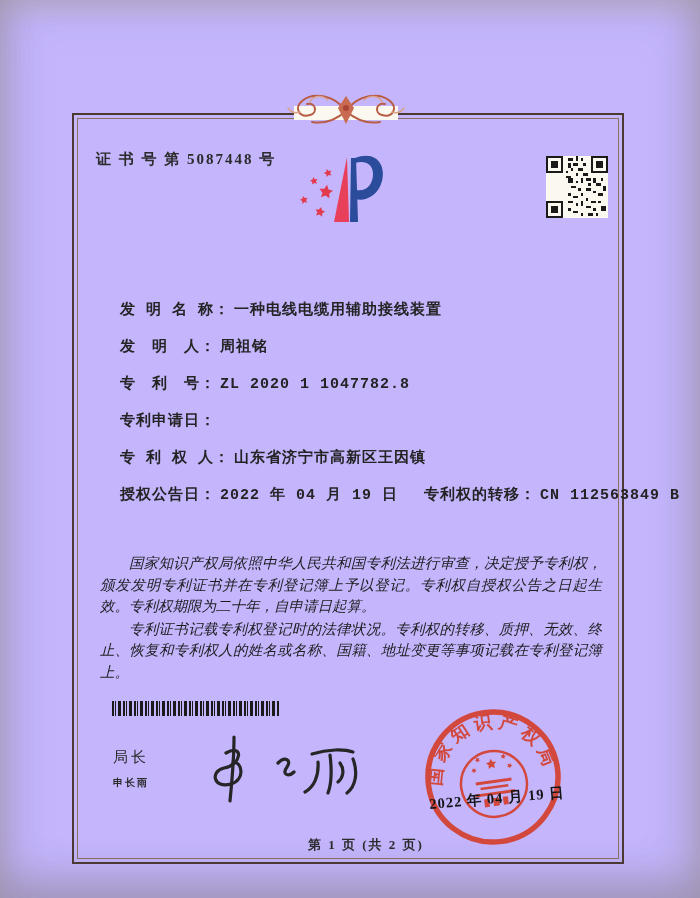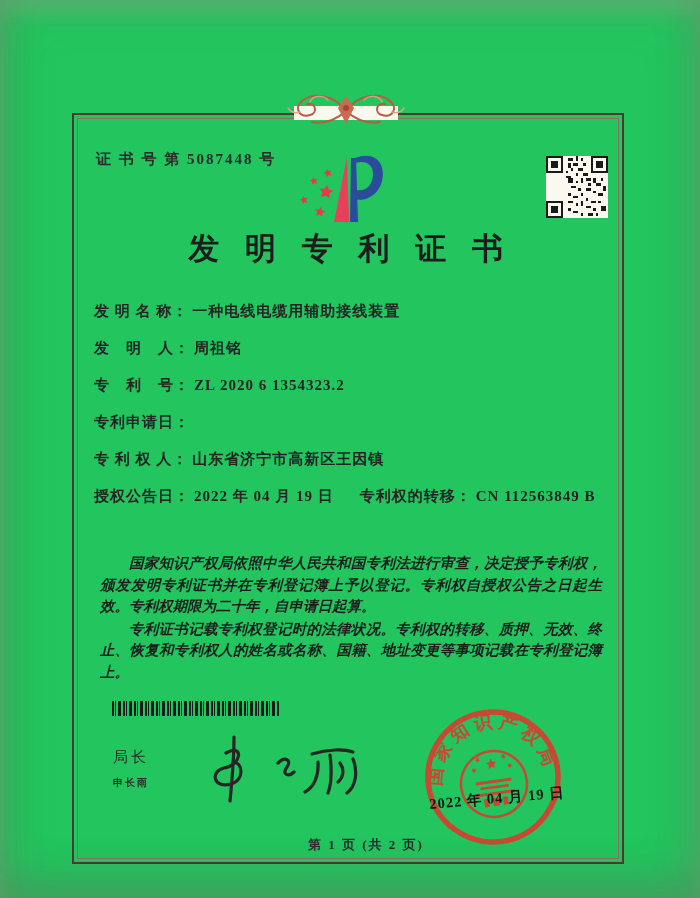--- a/index.html
+++ b/index.html
@@ -1,47 +1,47 @@
 <!DOCTYPE html>
 <html><head>
 <meta charset="utf-8">
 <style>
   html,body{margin:0;padding:0;background:#ffffff;}
   .photo{
     position:relative;width:700px;height:898px;overflow:hidden;
-    background:#22c55e;
+    background:#c4b5fd;
     box-shadow:inset 0 0 55px rgba(140,130,110,.18),
                inset 18px 0 30px rgba(120,112,98,.10),
                inset -18px 0 30px rgba(120,112,98,.12),
                inset 0 -26px 34px rgba(105,100,90,.22),
                inset 0 14px 20px rgba(190,185,175,.25);
     font-family:"Liberation Serif", serif;color:#222;
   }
   .frame{position:absolute;left:72px;top:113px;width:548px;height:747px;
     border:2px solid #4a3a32;}
   .frame-inner{position:absolute;left:3px;top:3px;right:3px;bottom:3px;
     border:1px solid #8a7060;}
   .ornament{position:absolute;left:266px;top:84px;width:160px;height:54px;}
   .cert-no{position:absolute;left:96px;top:150px;font-size:15px;font-weight:600;
     letter-spacing:2px;color:#2b2b2b;}
   .qr{position:absolute;left:546px;top:156px;width:62px;height:62px;}
   .logo{position:absolute;left:283px;top:144px;width:130px;height:90px;}
   .title{position:absolute;left:0;top:228px;width:100%;text-align:center;
     font-size:31px;font-weight:700;letter-spacing:9px;color:#1c1c1c;}
-  .fields{position:absolute;left:94px;top:300px;width:490px;
-    display:flex;flex-direction:column;gap:15px;}
+  .fields{position:absolute;left:120px;top:300px;width:490px;
+    display:flex;flex-direction:column;gap:15px;font-family:Liberation Mono, monospace;}
   .frow{display:flex;align-items:baseline;font-size:15px;font-weight:600;
     color:#242424;line-height:22px;white-space:pre;}
   .flabel{letter-spacing:1px;}
   .fvalue{margin-left:4px;letter-spacing:1px;}
   .grant-group2{margin-left:26px;display:flex;align-items:baseline;}
   .body-text{position:absolute;left:100px;top:553px;width:502px;
     font-size:14.5px;line-height:21.5px;color:#1d1d1d;font-style:italic;
     font-weight:500;text-align:justify;}
-  .body-text p{margin:0 0 1px 0;text-indent:2em;font-weight:bold;}
+  .body-text p{margin:0 0 1px 0;text-indent:2em;}
   .barcode{position:absolute;left:112px;top:701px;width:168px;height:15px;
     background-image:repeating-linear-gradient(90deg,
       #1b1b1b 0px,#1b1b1b 2px,rgba(0,0,0,0) 2px,rgba(0,0,0,0) 3px,
       #1b1b1b 3px,#1b1b1b 4px,rgba(0,0,0,0) 4px,rgba(0,0,0,0) 6px,
       #1b1b1b 6px,#1b1b1b 9px,rgba(0,0,0,0) 9px,rgba(0,0,0,0) 11px);}
   .signoff-title{position:absolute;left:113px;top:748px;font-size:15px;
     font-weight:400;font-family:"Liberation Sans",sans-serif;letter-spacing:3px;color:#2a2a2a;}
   .signoff-name{position:absolute;left:113px;top:776px;font-size:10px;
     font-weight:700;font-family:"Liberation Sans",sans-serif;letter-spacing:2px;color:#2a2a2a;}
   .signature{position:absolute;left:190px;top:731px;width:180px;height:78px;}
@@ -152,34 +152,33 @@
 
     <g fill="#e23b4e">
       <use href="#star" transform="translate(45,29) scale(0.42) rotate(-18)"></use>
       <use href="#star" transform="translate(31,37) scale(0.40) rotate(-10)"></use>
       <use href="#star" transform="translate(43,48) scale(0.72) rotate(8)"></use>
       <use href="#star" transform="translate(21,56) scale(0.42) rotate(-14)"></use>
       <use href="#star" transform="translate(37,68) scale(0.52) rotate(12)"></use>
     </g>
   </svg>
 
-  <div class="title">发 明 专 利 证 书</div>
 
   <div class="fields">
     <div class="frow">
       <span class="flabel">发 明 名 称：</span>
       <span class="fvalue">一种电线电缆用辅助接线装置</span>
     </div>
     <div class="frow">
       <span class="flabel">发　明　人：</span>
       <span class="fvalue">周祖铭</span>
     </div>
     <div class="frow">
       <span class="flabel">专　利　号：</span>
-      <span class="fvalue">ZL 2020 6 1354323.2</span>
+      <span class="fvalue">ZL 2020 1 1047782.8</span>
     </div>
     <div class="frow">
       <span class="flabel">专利申请日：</span>
     </div>
     <div class="frow">
       <span class="flabel">专 利 权 人：</span>
       <span class="fvalue">山东省济宁市高新区王因镇</span>
     </div>
     <div class="frow">
       <span class="flabel">授权公告日：</span>

